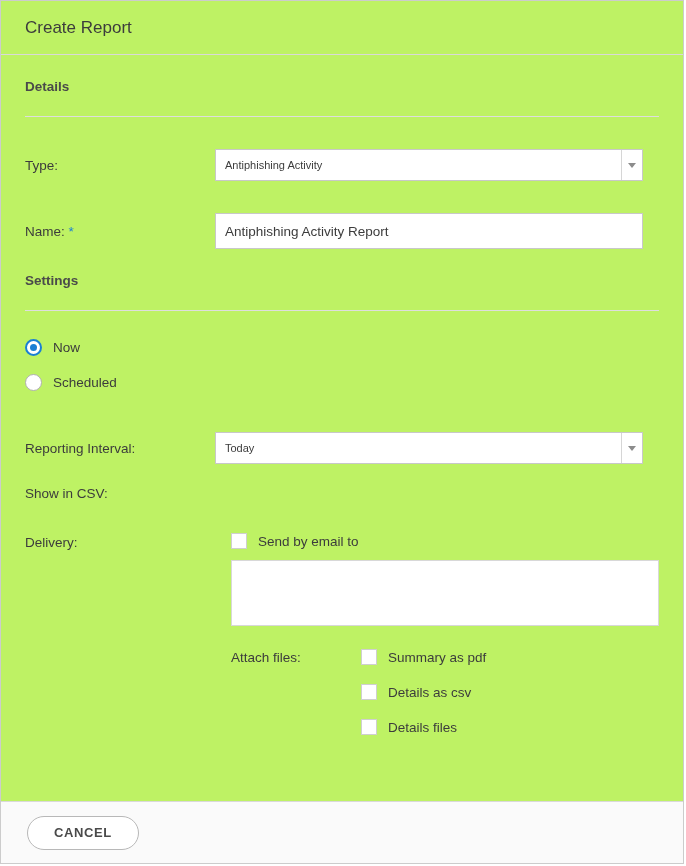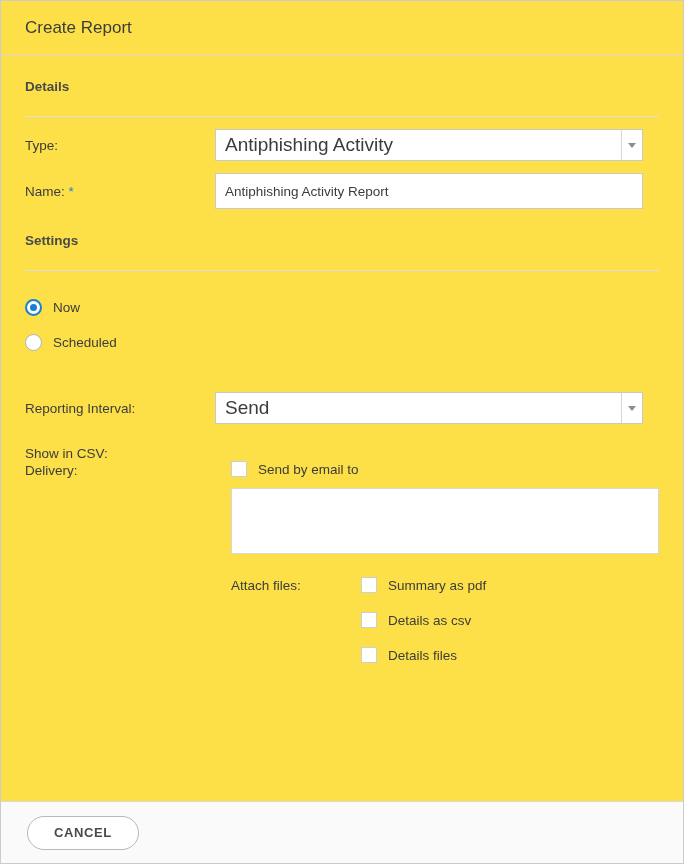--- a/index.html
+++ b/index.html
@@ -13,21 +13,21 @@
     font-family: "Liberation Sans", sans-serif;
     color: #3c3c3c;
     -webkit-font-smoothing: antialiased;
   }
   .dialog {
     position: relative;
     width: 684px;
     height: 864px;
     border: 1px solid #cccccc;
     box-sizing: border-box;
-    background: #fde047;
+    background: #bef264;
     display: flex;
     flex-direction: column;
     overflow: hidden;
   }
   .dialog-header {
     height: 54px;
     min-height: 54px;
     border-bottom: 1px solid #d9d9d9;
     display: flex;
     align-items: center;
@@ -49,21 +49,21 @@
     font-size: 13.5px;
     font-weight: bold;
     color: #4a4a4a;
     padding-top: 24px;
     padding-bottom: 22px;
     border-bottom: 1px solid #dedede;
   }
   .row {
     display: flex;
     align-items: center;
-    margin-top: 12px;
+    margin-top: 32px;
   }
   .row-label {
     width: 190px;
     font-size: 13.5px;
     color: #3c3c3c;
   }
   .req {
     color: #1a7fd4;
     font-size: 13.5px;
   }
@@ -71,21 +71,21 @@
     position: relative;
     width: 428px;
     height: 32px;
     border: 1px solid #c8c8c8;
     background: #ffffff;
     box-sizing: border-box;
     display: flex;
     align-items: center;
   }
   .select-value {
-    font-size: 19px;
+    font-size: 11px;
     color: #3c3c3c;
     padding-left: 9px;
   }
   .select-arrow {
     position: absolute;
     right: 0;
     top: 0;
     bottom: 0;
     width: 20px;
     border-left: 1px solid #d6d6d6;
@@ -161,20 +161,21 @@
   }
   .csv-options {
     display: flex;
     flex-direction: column;
   }
   .csv-options .radio-row:first-child {
     margin-top: 0;
   }
   .delivery-wrap {
     display: flex;
+    margin-top: 32px;
     gap: 28px;
   }
   .delivery-label {
     width: 190px;
     font-size: 13.5px;
     color: #3c3c3c;
     padding-top: 2px;
   }
   .delivery-body {
     flex: 1;
@@ -301,21 +302,21 @@
     </div>
 
     <div class="radio-row">
       <span class="radio"></span>
       <span class="radio-label">Scheduled</span>
     </div>
 
     <div class="row" style="margin-top:41px;">
       <div class="row-label">Reporting Interval:</div>
       <div class="select-wrap">
-        <span class="select-value">Send</span>
+        <span class="select-value">Today</span>
         <span class="select-arrow">
             <i></i>
           </span>
       </div>
     </div>
 
     <div class="row" style="margin-top:22px; align-items:flex-start;">
       <div class="row-label">Show in CSV:</div>
     </div>
 

